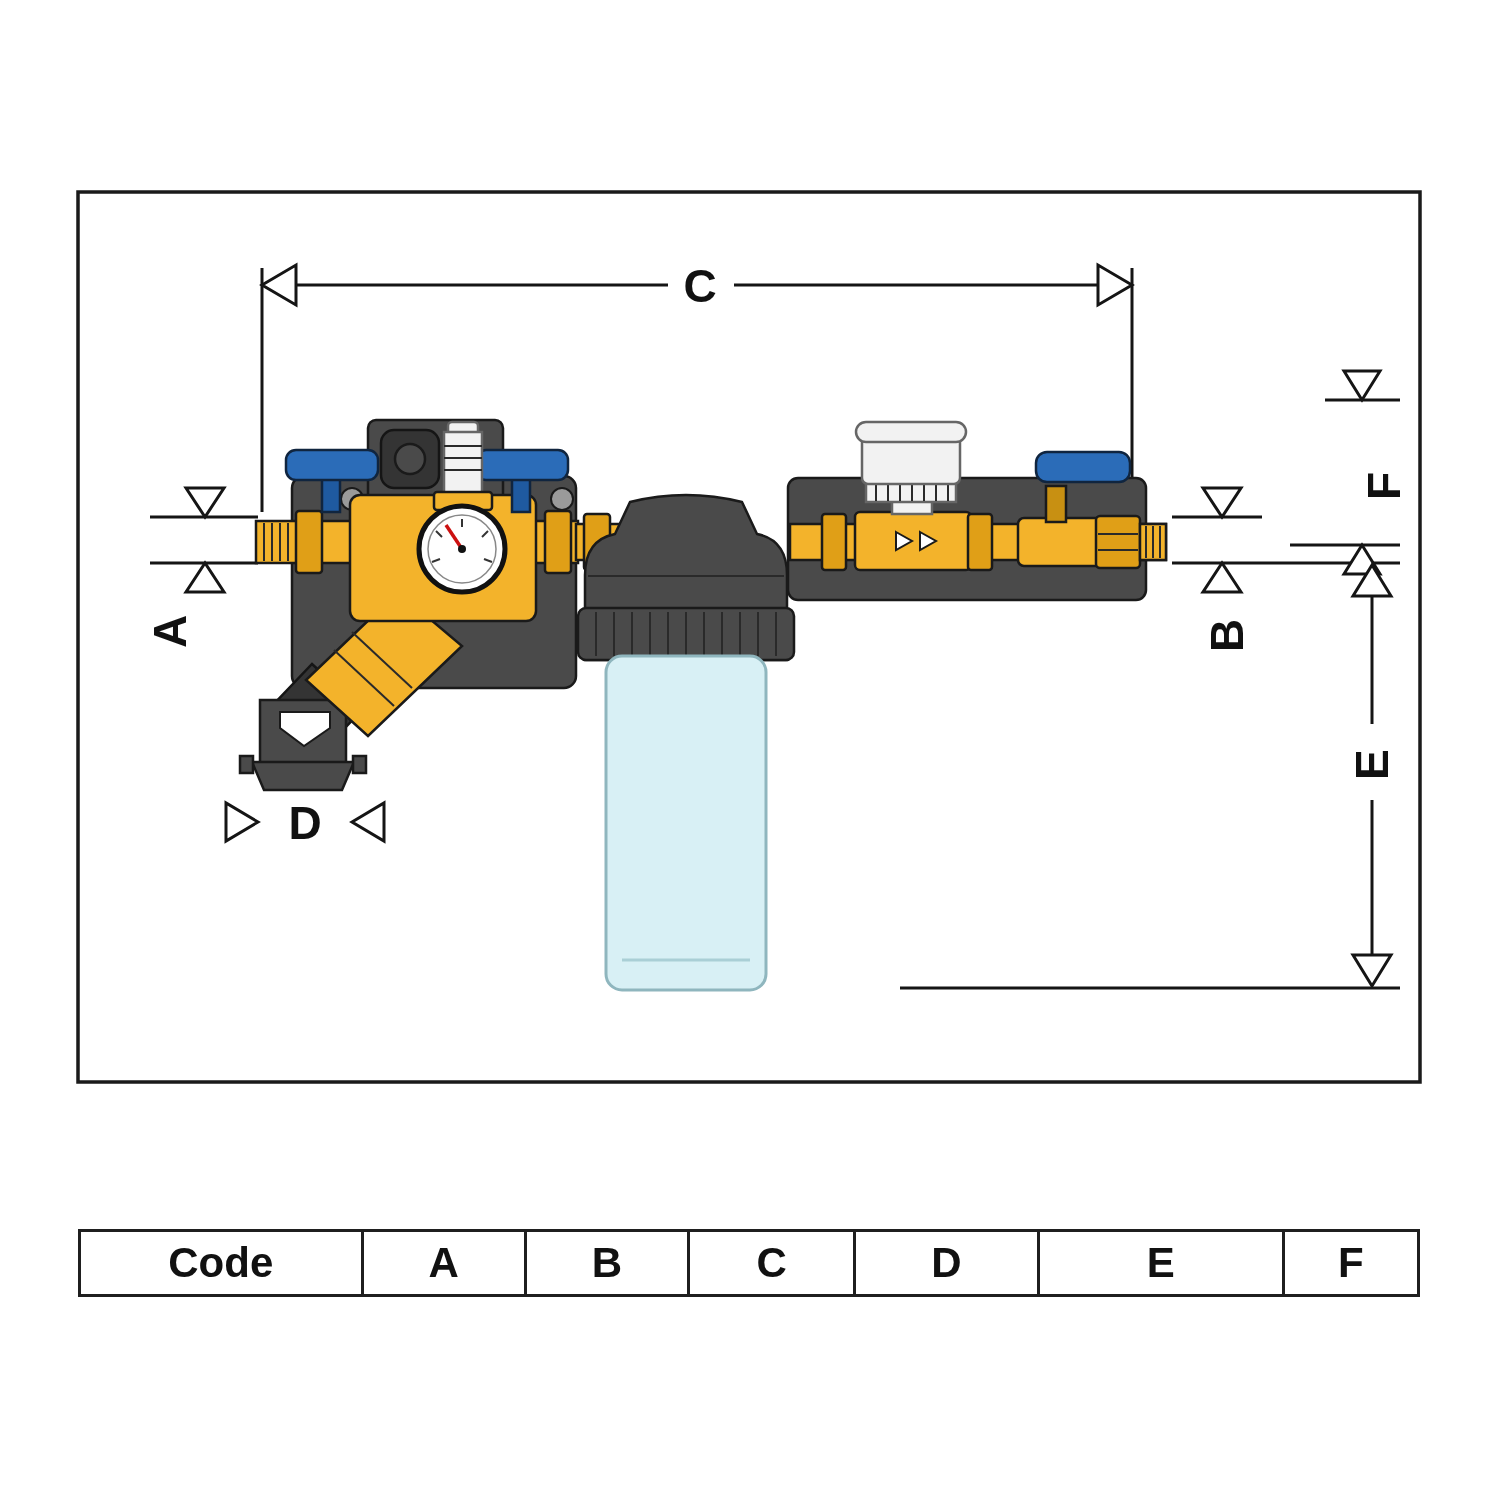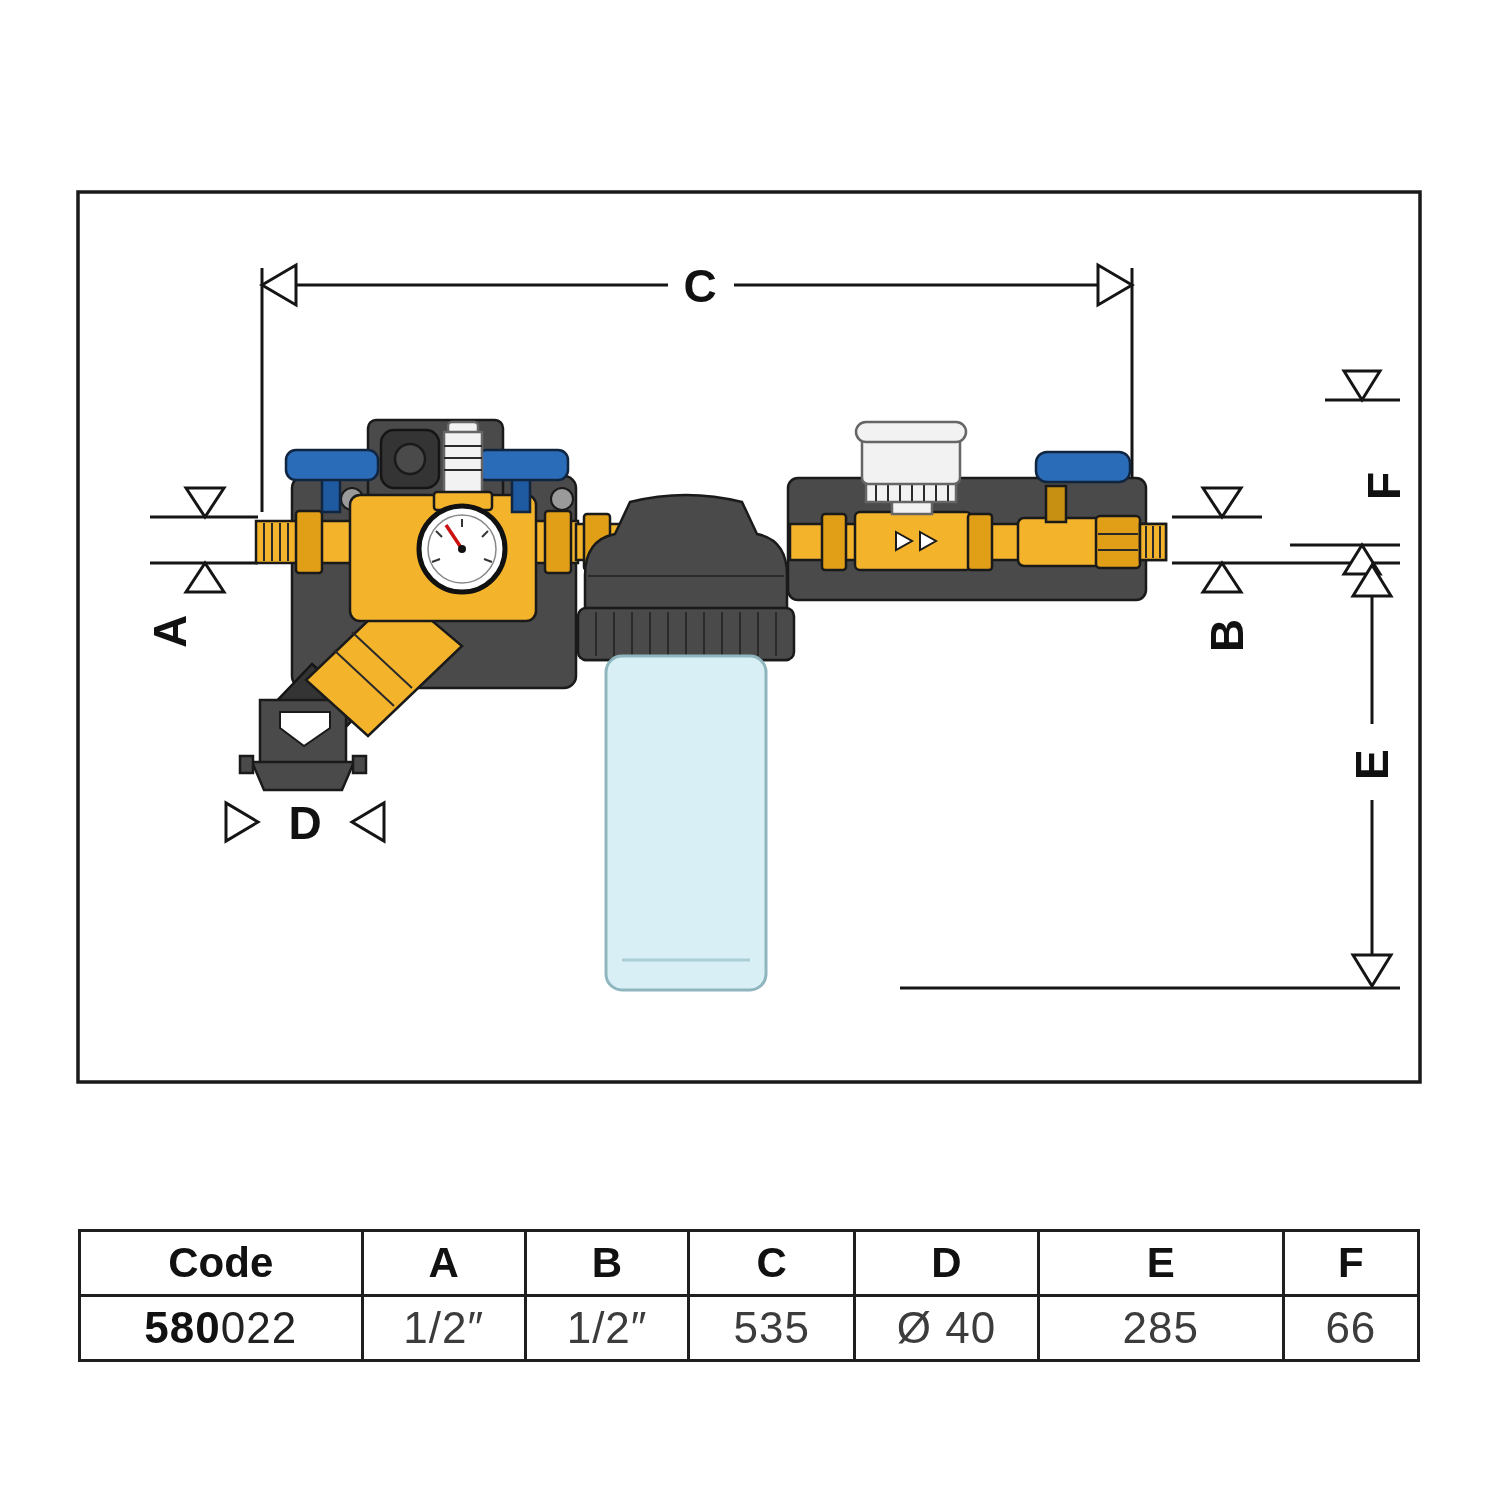--- a/index.html
+++ b/index.html
@@ -233,26 +233,17 @@
         <th>Code</th>
         <th>A</th>
         <th>B</th>
         <th>C</th>
         <th>D</th>
         <th>E</th>
         <th>F</th>
       </tr>
     </thead>
     <tbody>
-      <tr>
-        <td class="codecell"><span class="b">580</span><span class="r">022</span></td>
-        <td>1/2″</td>
-        <td>1/2″</td>
-        <td>535</td>
-        <td>Ø 40</td>
-        <td>285</td>
-        <td>66</td>
-      </tr>
     </tbody>
   </table>
 </div>
 
 </div>
 
 </body></html>

